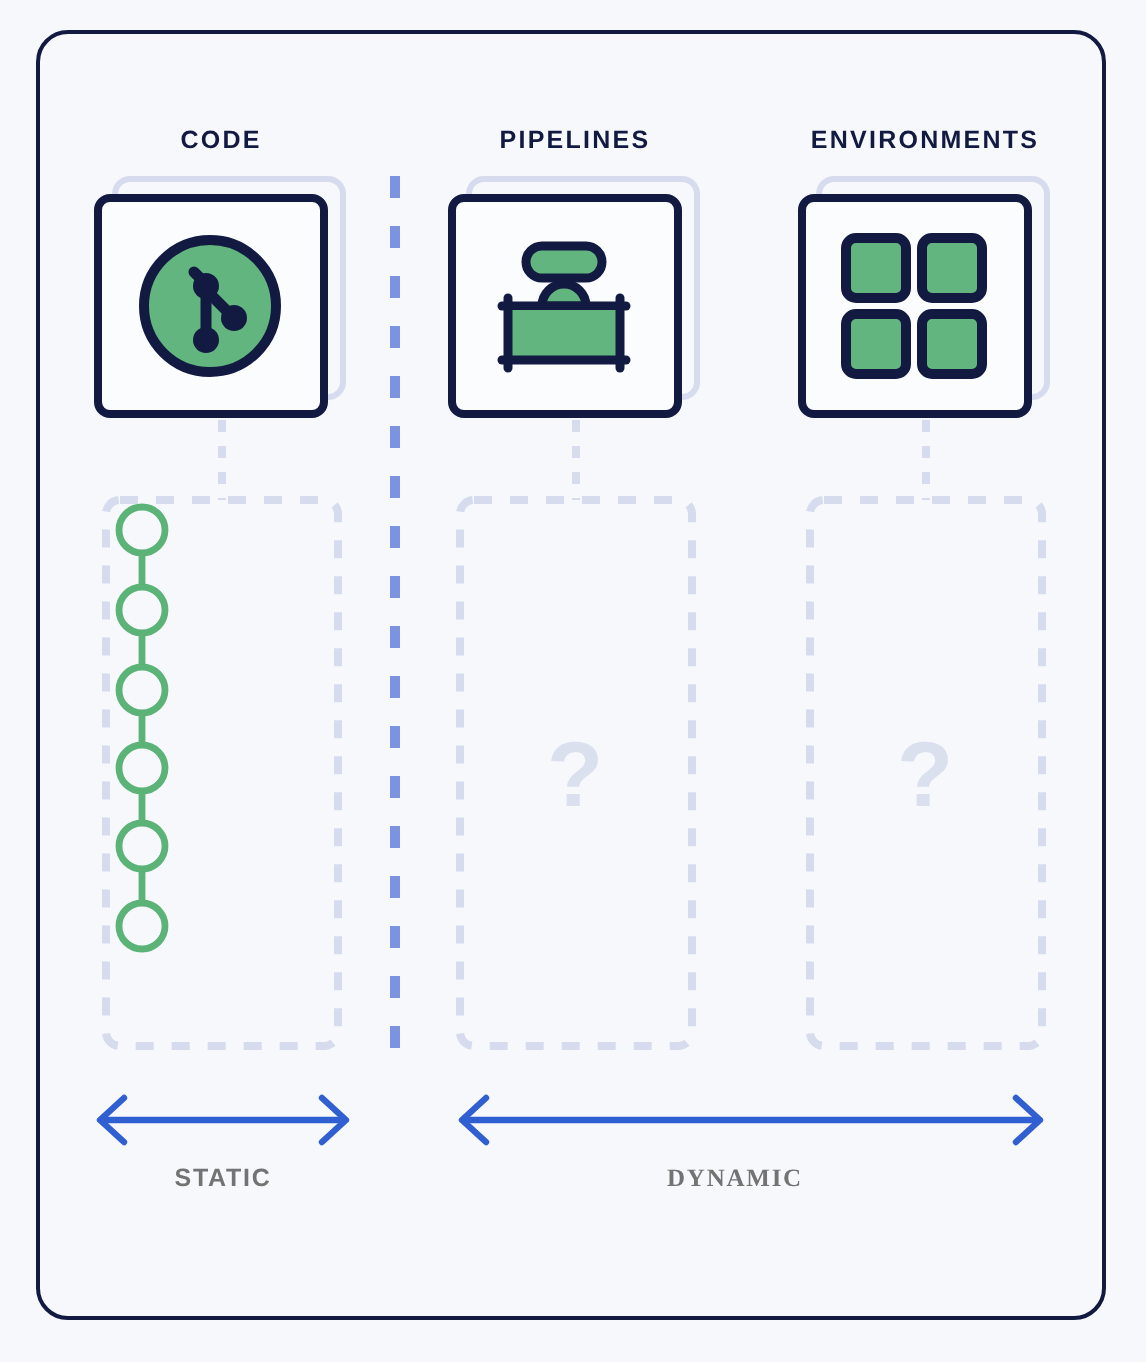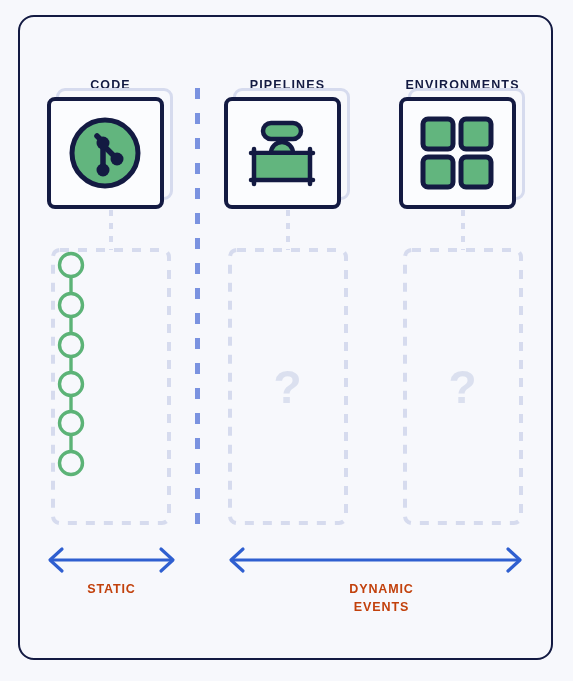--- a/index.html
+++ b/index.html
@@ -48,21 +48,21 @@
   .col {
     position: absolute;
     top: 0;
   }
   .col-code { left: 38px; width: 145px; }
   .col-pipelines { left: 215px; width: 145px; }
   .col-environments { left: 390px; width: 145px; }
 
   .col-title {
     position: absolute;
-    top: 78px;
+    top: 63px;
     width: 100%;
     text-align: center;
     font-size: 12.5px;
     font-weight: bold;
     letter-spacing: 0.09em;
     color: #131a42;
     text-transform: uppercase;
     white-space: nowrap;
   }
 
@@ -163,26 +163,26 @@
   .arrow-static { left: 45px; width: 133px; }
   .arrow-dynamic { left: 226px; width: 299px; }
 
   .arrow-label {
     position: absolute;
     top: 580px;
     text-align: center;
     font-size: 12.5px;
     font-weight: bold;
     letter-spacing: 0.07em;
-    color: #c2410c;
+    color: #737373;
     line-height: 18px;
     text-transform: uppercase;
   }
   .label-static { left: 45px; width: 133px; }
-  .label-dynamic { left: 232px; width: 299px; }
+  .label-dynamic { left: 218px; width: 299px; font-family: Liberation Serif, serif; }
   .arrow-label span { display: block; }
 </style>
 </head>
 <body>
 
 <div id="stage">
 
   <div class="frame"></div>
 
   <div class="divider">
@@ -342,16 +342,15 @@
       </svg>
     </div>
   </div>
 
   <div class="arrow-label label-static">
     <span>STATIC</span>
   </div>
 
   <div class="arrow-label label-dynamic">
     <span>DYNAMIC</span>
-    <span>EVENTS</span>
   </div>
 
 </div>
 
 </body></html>

